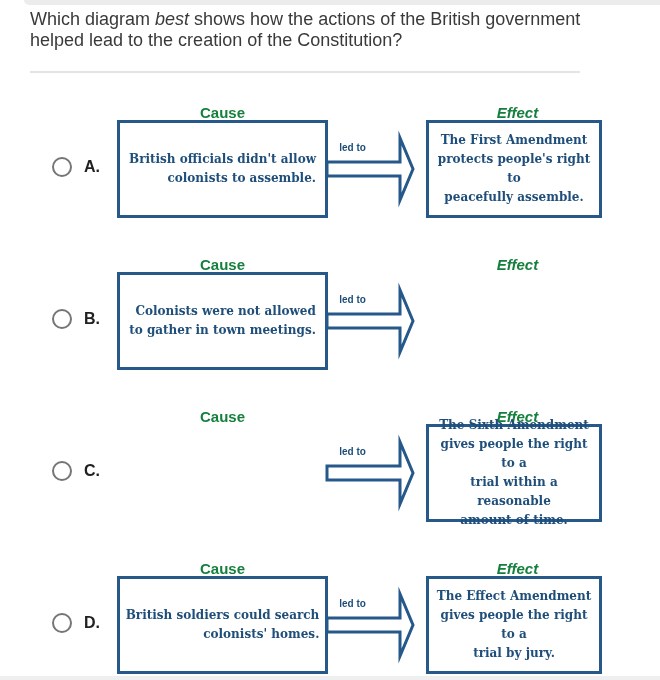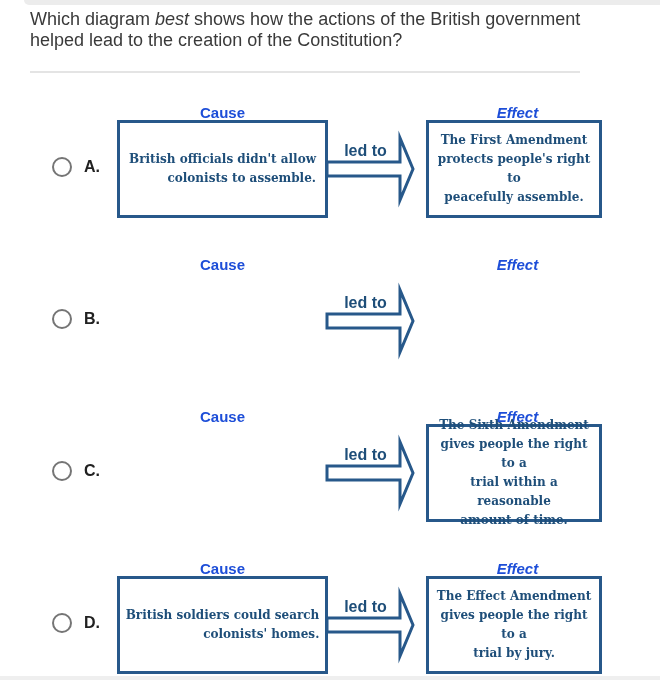--- a/index.html
+++ b/index.html
@@ -21,37 +21,37 @@
   .radio{
     position:absolute;left:52px;top:52px;width:20px;height:20px;box-sizing:border-box;
     border:2px solid #757575;border-radius:50%;background:#fff;cursor:pointer;
   }
   .letter{
     position:absolute;left:84px;top:52px;height:20px;line-height:20px;
     font-weight:700;font-size:16px;color:#212121;
   }
   .col-header{
     position:absolute;top:0;height:16px;line-height:16px;text-align:center;
-    font-weight:700;font-size:15px;color:#1d4ed8;
+    font-weight:700;font-size:15px;color:#15803d;
   }
   .cause-h{left:117px;width:211px;}
   .effect-h{left:413px;width:209px;font-style:italic;}
   .box{
     position:absolute;top:15px;height:98px;box-sizing:border-box;
     border:3px solid #27588a;background:#fff;
     display:flex;align-items:center;justify-content:center;
     text-align:center;white-space:pre-line;padding:2px 4px;
     font-family:"DejaVu Serif", serif;font-weight:700;font-size:12px;line-height:19px;
     color:#1e4e79;
   }
   .cause-box{left:117px;width:211px;text-align:right;}
   .effect-box{left:426px;width:176px;}
   .led-to{
-    position:absolute;left:322px;top:37px;width:87px;height:18px;text-align:center;
-    font-weight:700;font-size:16px;color:#1e4e79;
+    position:absolute;left:309px;top:37px;width:87px;height:18px;text-align:center;
+    font-weight:700;font-size:10px;color:#1e4e79;
   }
   .arrow{position:absolute;left:327px;top:15px;width:87px;height:98px;overflow:visible;}
   .arrow polygon{fill:#ffffff;stroke:#27588a;stroke-width:3;stroke-miterlimit:10;}
 </style>
 </head>
 <body>
 
 <div class="top-strip"></div>
 
 <div class="question">
@@ -73,20 +73,22 @@
   <div class="col-header effect-h">Effect</div>
   <div class="box effect-box">The First Amendment
 protects people's right to
 peacefully assemble.</div>
 </div>
 
 <div class="row" style="top:257px">
   <span class="radio" role="radio" aria-checked="false"></span>
   <span class="letter">B.</span>
   <div class="col-header cause-h">Cause</div>
+  <div class="box cause-box">Colonists were not allowed
+to gather in town meetings.</div>
   <div class="led-to">led to</div>
   <svg class="arrow" viewBox="0 0 87 98" xmlns="http://www.w3.org/2000/svg">
     <polygon points="0,42 73,42 73,18 86,49 73,80 73,56 0,56"></polygon>
   </svg>
   <div class="col-header effect-h">Effect</div>
 </div>
 
 <div class="row" style="top:409px">
   <span class="radio" role="radio" aria-checked="false"></span>
   <span class="letter">C.</span>

